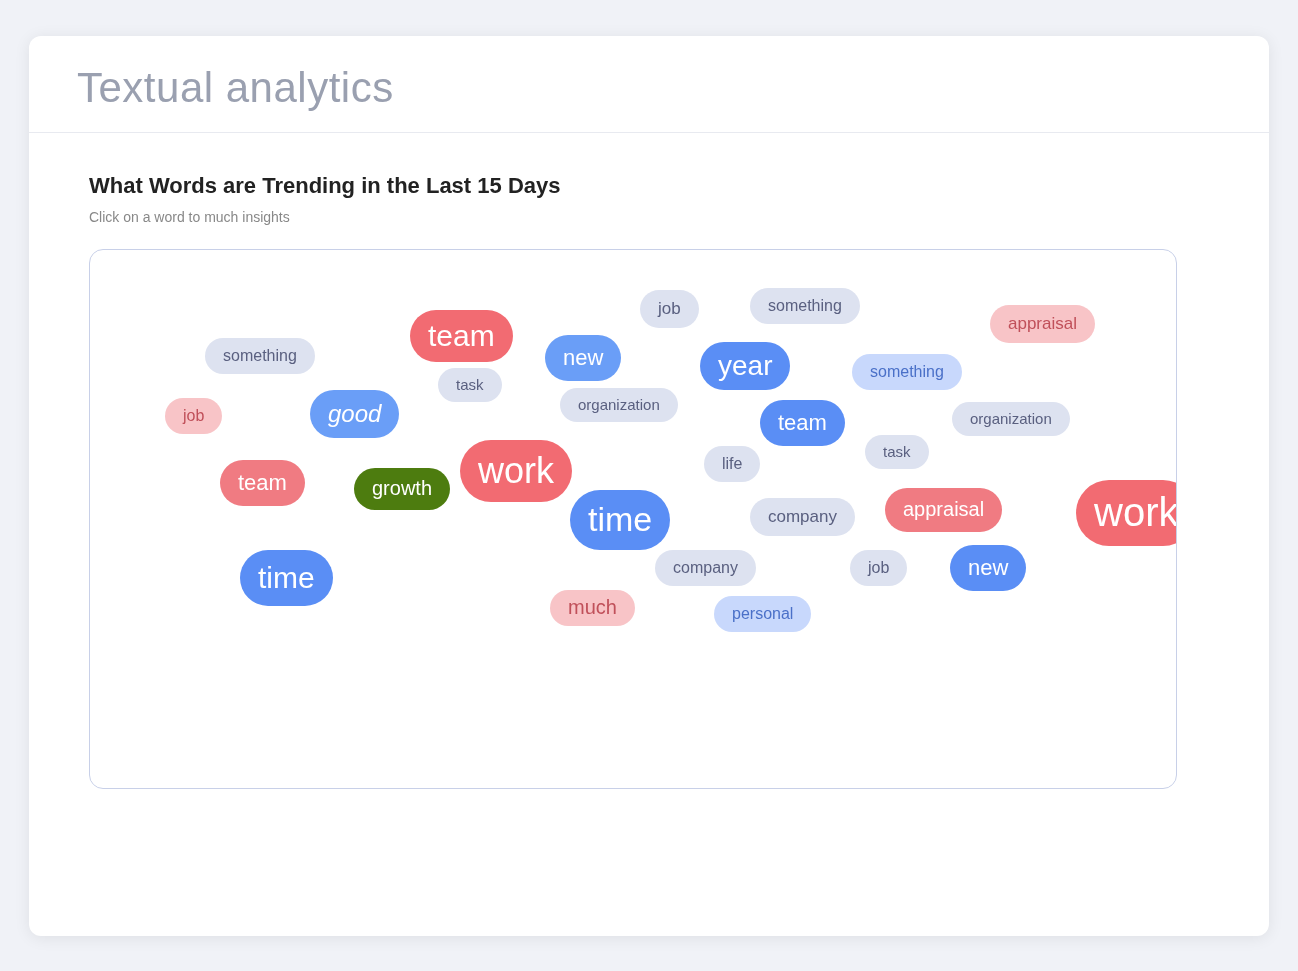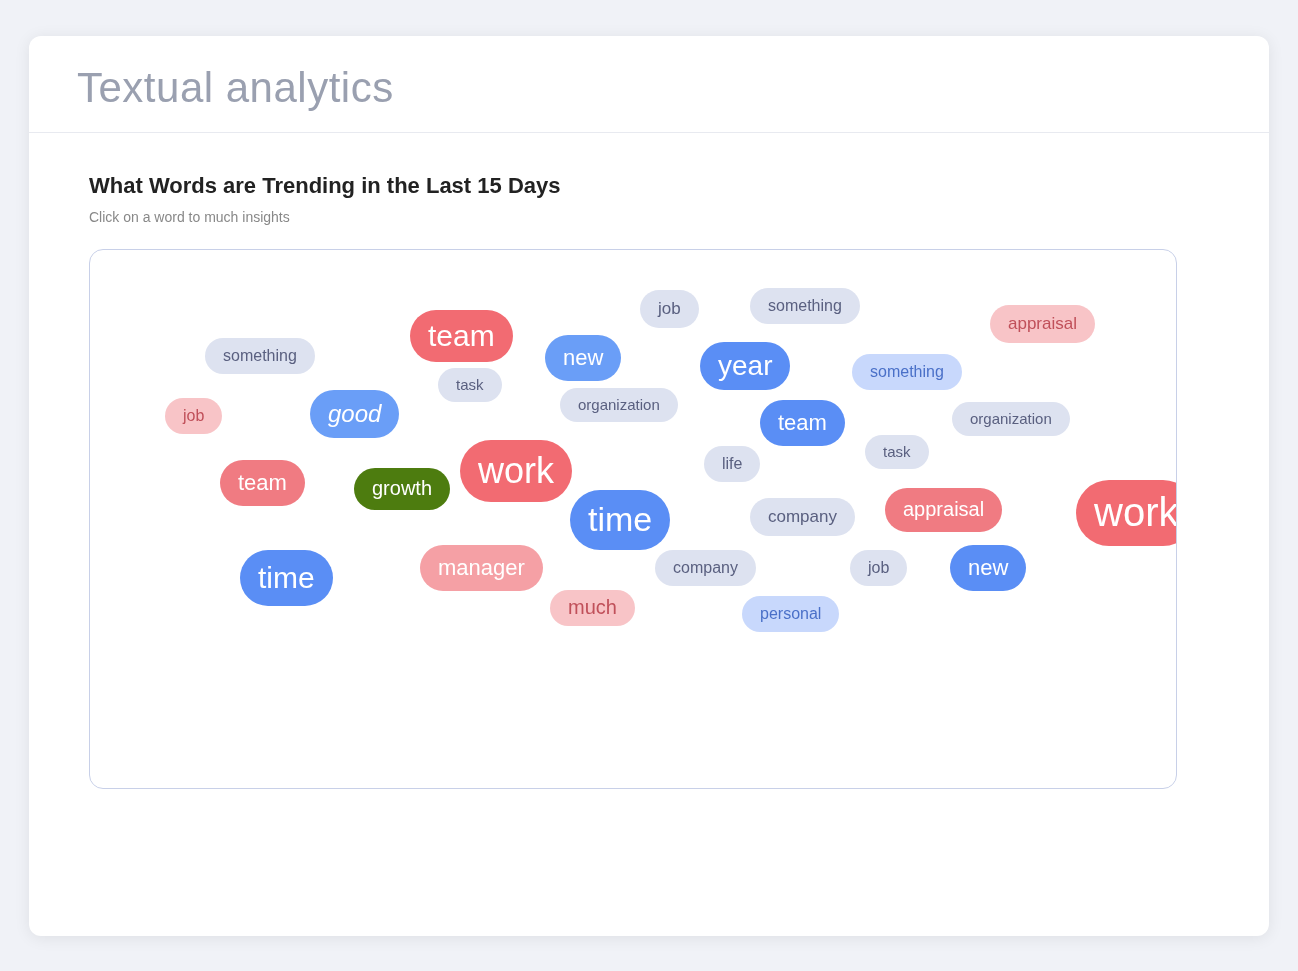--- a/index.html
+++ b/index.html
@@ -103,22 +103,21 @@
         <span class="word-tag gray-pale" style="left: 862px; top: 152px; font-size: 15px; height: 34px;">organization</span>
         <span class="word-tag gray-pale" style="left: 775px; top: 185px; font-size: 15px; height: 34px;">task</span>
         <span class="word-tag red-large" style="left: 370px; top: 190px; font-size: 36px; height: 62px;">work</span>
         <span class="word-tag gray-pale" style="left: 614px; top: 196px; font-size: 16px; height: 36px;">life</span>
         <span class="word-tag red-medium" style="left: 130px; top: 210px; font-size: 22px; height: 46px;">team</span>
         <span class="word-tag blue-small" style="left: 264px; top: 218px; font-size: 20px; height: 42px;">growth</span>
         <span class="word-tag blue-large" style="left: 480px; top: 240px; font-size: 34px; height: 60px;">time</span>
         <span class="word-tag gray-pale" style="left: 660px; top: 248px; font-size: 17px; height: 38px;">company</span>
         <span class="word-tag red-medium" style="left: 795px; top: 238px; font-size: 20px; height: 44px;">appraisal</span>
         <span class="word-tag red-large" style="left: 986px; top: 230px; font-size: 40px; height: 66px;">work</span>
-        <span class="word-tag red-small" style="left: 330px; top: 295px; font-size: 22px; height: 46px;">manager</span>
         <span class="word-tag blue-large" style="left: 150px; top: 300px; font-size: 30px; height: 56px;">time</span>
         <span class="word-tag gray-pale" style="left: 565px; top: 300px; font-size: 16px; height: 36px;">company</span>
         <span class="word-tag gray-pale" style="left: 760px; top: 300px; font-size: 16px; height: 36px;">job</span>
         <span class="word-tag blue-large" style="left: 860px; top: 295px; font-size: 22px; height: 46px;">new</span>
         <span class="word-tag red-pale" style="left: 460px; top: 340px; font-size: 20px; height: 36px;">much</span>
-        <span class="word-tag blue-pale" style="left: 652px; top: 346px; font-size: 16px; height: 36px;">personal</span>
+        <span class="word-tag blue-pale" style="left: 624px; top: 346px; font-size: 16px; height: 36px;">personal</span>
       </div>
   </div>
 </div>
 
 </body></html>

